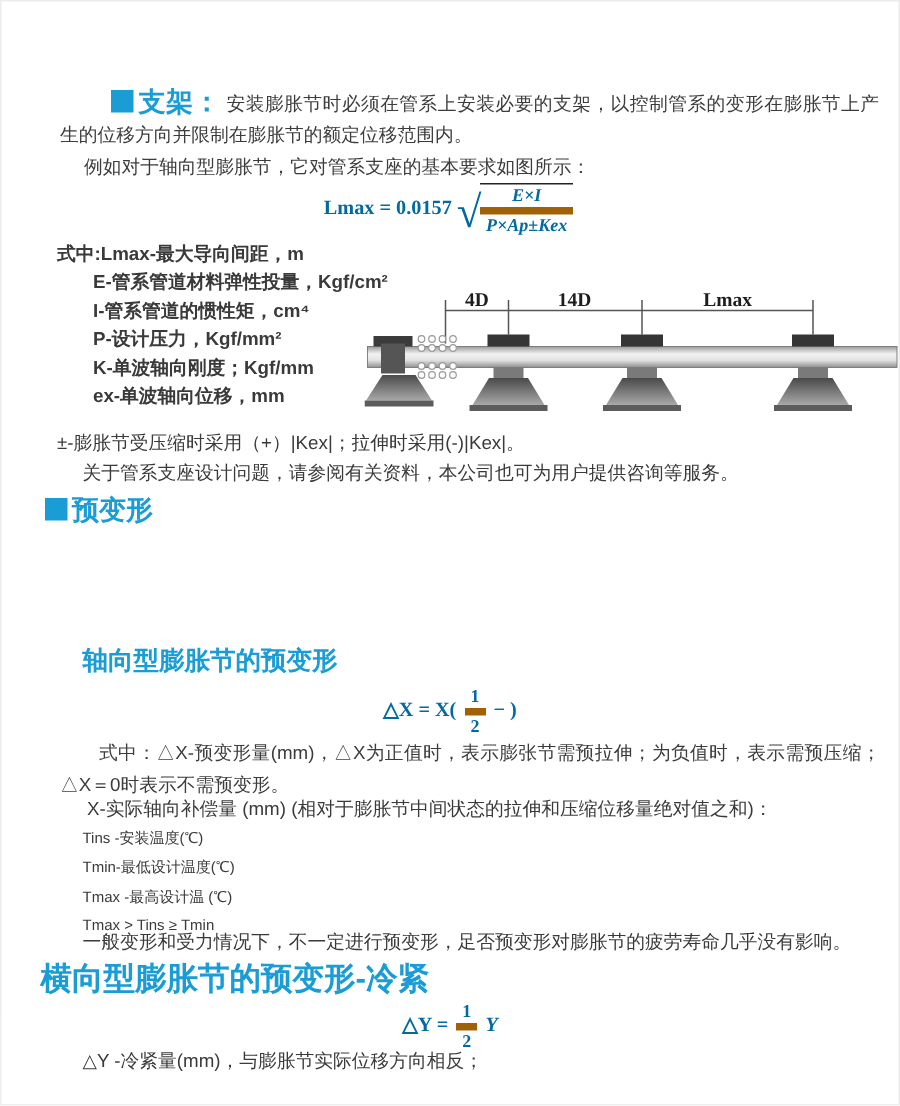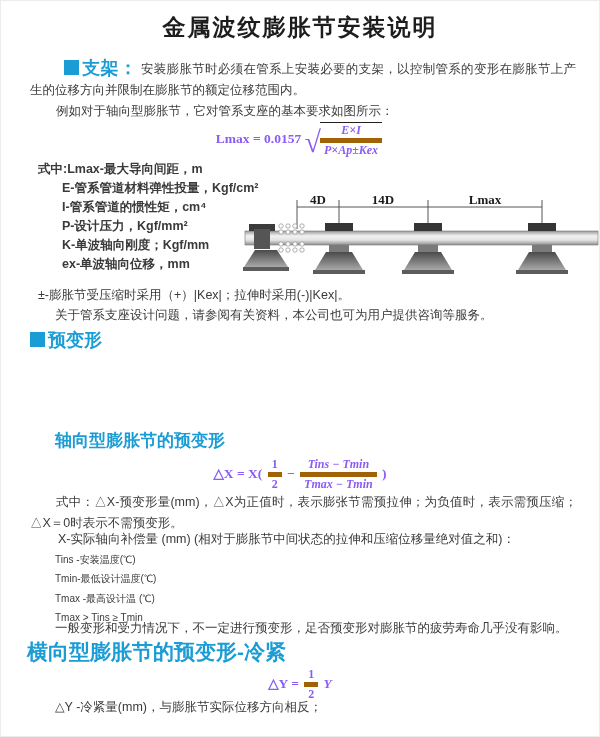--- a/index.html
+++ b/index.html
@@ -16,40 +16,40 @@
     box-shadow:inset 0 0 0 1px #ececec;
   }
   .abs{position:absolute;}
   
   .doc-title{
     top:12px;left:0;width:600px;text-align:center;
     font-size:23px;font-weight:bold;color:#1d1d1d;letter-spacing:2px;
   }
   
   .body-text{font-size:12.5px;line-height:21px;color:#3c3c3c;}
-  .justify{text-align:justify;}
+  .justify{text-align:justify;margin-left:10px;}
   .indent{text-indent:26px;}
   .indent-lg{text-indent:34px;}
   p{margin:0;}
   
   .sec-head{color:#1a9cd5;font-size:18px;font-weight:bold;vertical-align:-1px;}
   .sq{
     display:inline-block;width:15px;height:15px;background:#1a9cd5;
     margin-right:3px;vertical-align:-1px;
   }
   .subtitle{color:#1a9cd5;font-weight:bold;}
   
   .def-list{font-size:12.5px;line-height:19px;}
   .def-list .def-line{white-space:nowrap;}
   .def-list .def-line.ind{padding-left:24px;}
   
   .formula{
     left:0;width:600px;text-align:center;
     font-family:"Liberation Serif", serif;
-    font-weight:bold;font-size:13.5px;color:#8b5cf6;
+    font-weight:bold;font-size:13.5px;color:#0369a1;
   }
   .frac{
     display:inline-block;vertical-align:middle;text-align:center;
     font-size:12px;line-height:13px;margin:0 2px;
   }
   .frac .num{display:block;border-bottom:5px solid #a16207;padding:0 4px 1px;}
   .frac .den{display:block;padding:1px 4px 0;}
   .ital{font-style:italic;}
   .sqrt-sign{
     font-size:30px;font-weight:normal;vertical-align:middle;
@@ -58,21 +58,20 @@
   .radicand{border-top:1.5px solid #222;padding-top:1px;}
   
   .line{font-size:12.5px;white-space:nowrap;}
   .temps{font-size:10px;line-height:19.3px;}
 </style>
 </head>
 <body>
 
 <div id="page">
 
-  <div class="abs doc-title">金属波纹膨胀节安装说明</div>
 
   <p class="abs body-text justify indent-lg" style="top:58px;left:30px;width:546px;">
     <span class="sec-head"><span class="sq"></span><span>支架：</span></span>
     <span>安装膨胀节时必须在管系上安装必要的支架，以控制管系的变形在膨胀节上产生的位移方向并限制在膨胀节的额定位移范围内。</span>
   </p>
 
   <p class="abs body-text indent" style="top:101px;left:30px;width:546px;">例如对于轴向型膨胀节，它对管系支座的基本要求如图所示：</p>
 
   <div class="abs formula" style="top:122px;">
     <span>Lmax = 0.0157</span>
@@ -170,21 +169,20 @@
     <span class="sec-head"><span class="sq"></span><span>预变形</span></span>
   </div>
 
 
   <div class="abs subtitle" style="top:429px;left:55px;font-size:17px;">轴向型膨胀节的预变形</div>
 
   <div class="abs formula" style="top:458px;">
     <span>△X = X(</span>
     <span class="frac"><span class="num">1</span><span class="den">2</span></span>
     <span>−</span>
-    <span class="frac ital"><span class="num">Tins − Tmin</span><span class="den">Tmax − Tmin</span></span>
     <span>)</span>
   </div>
 
   <p class="abs body-text justify indent" style="top:492px;left:30px;width:547px;">式中：△X-预变形量(mm)，△X为正值时，表示膨张节需预拉伸；为负值时，表示需预压缩；△X＝0时表示不需预变形。</p>
 
   <div class="abs line" style="top:531px;left:58px;">X-实际轴向补偿量 (mm) (相对于膨胀节中间状态的拉伸和压缩位移量绝对值之和)：</div>
 
   <div class="abs temps" style="top:550px;left:55px;">
     <div>Tins -安装温度(℃)</div>
     <div>Tmin-最低设计温度(℃)</div>

